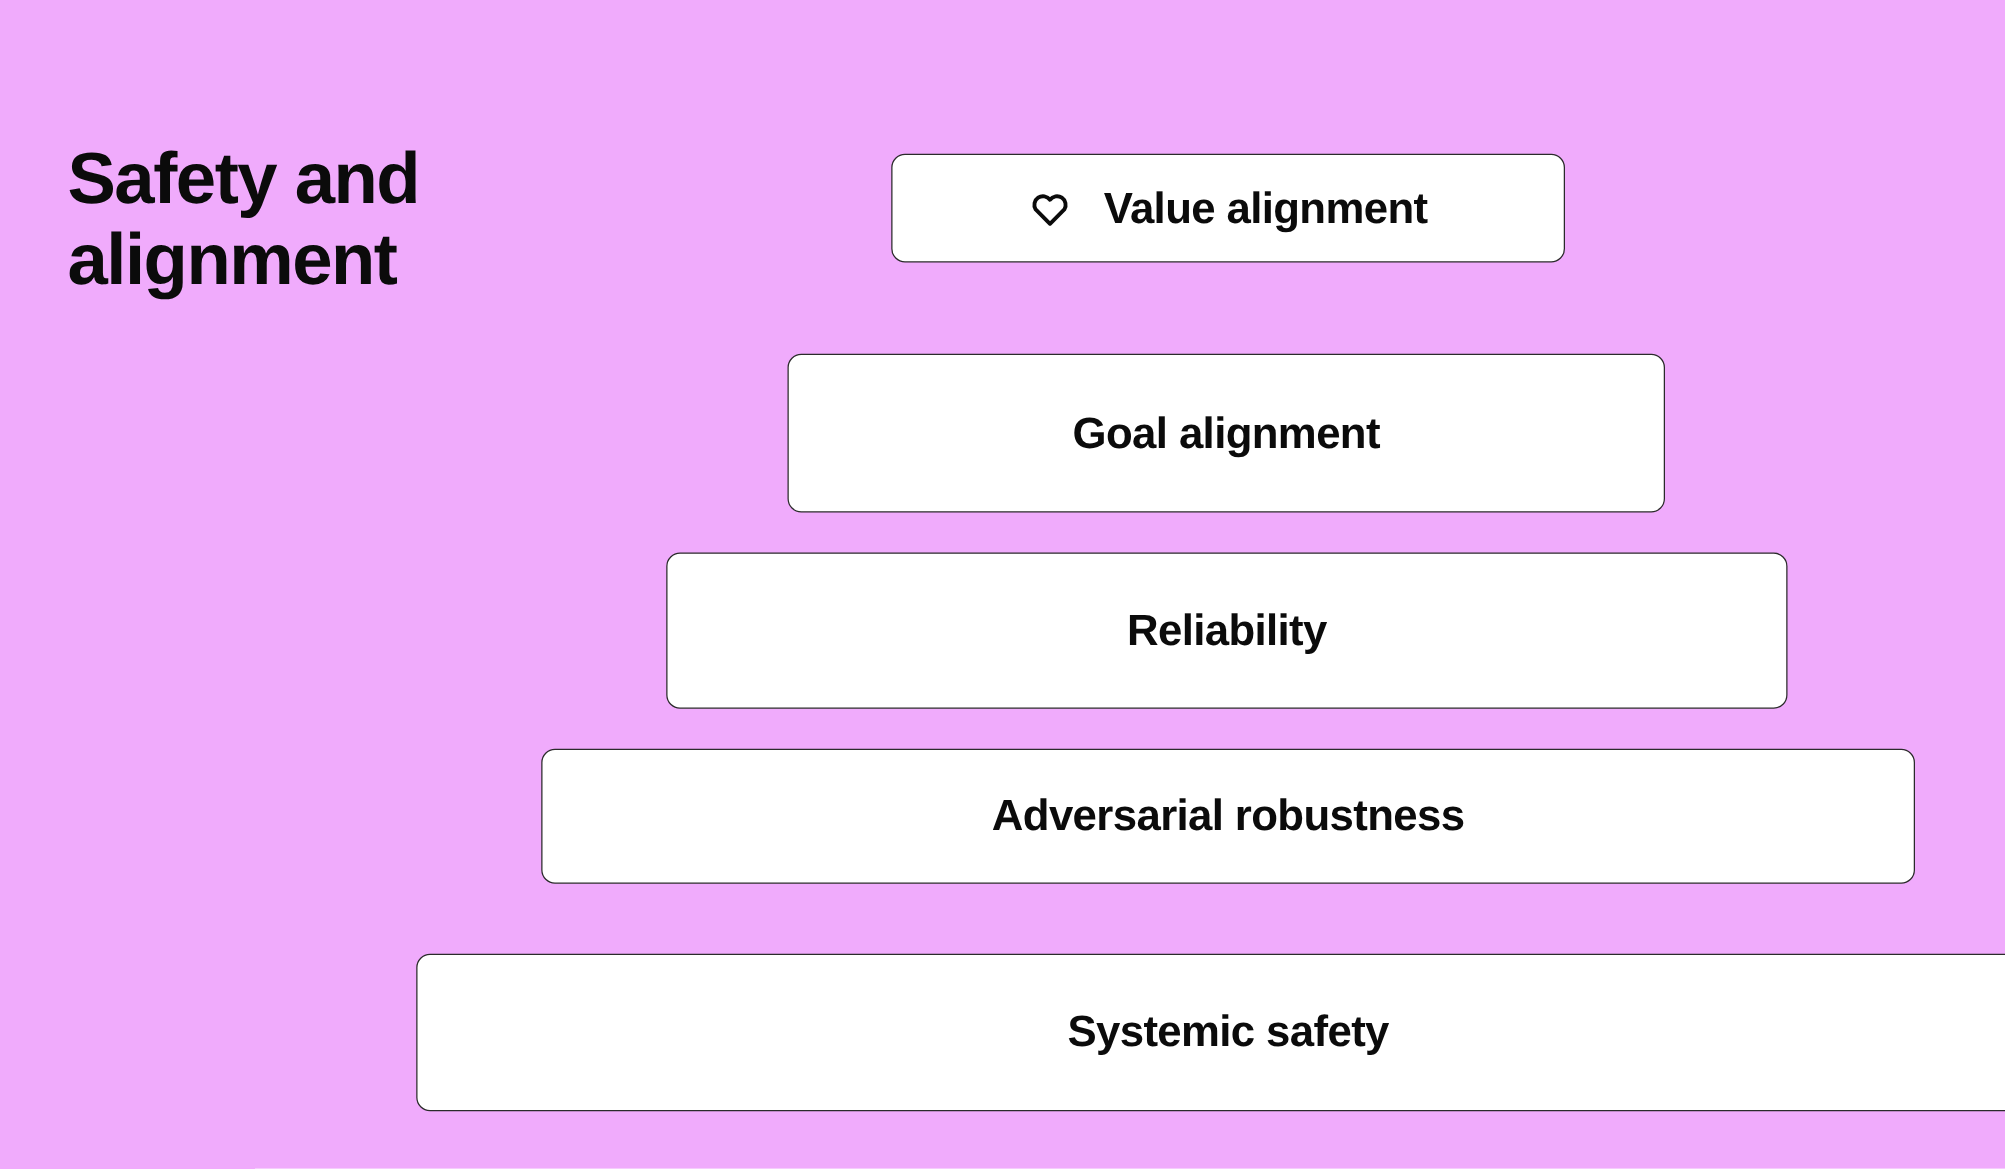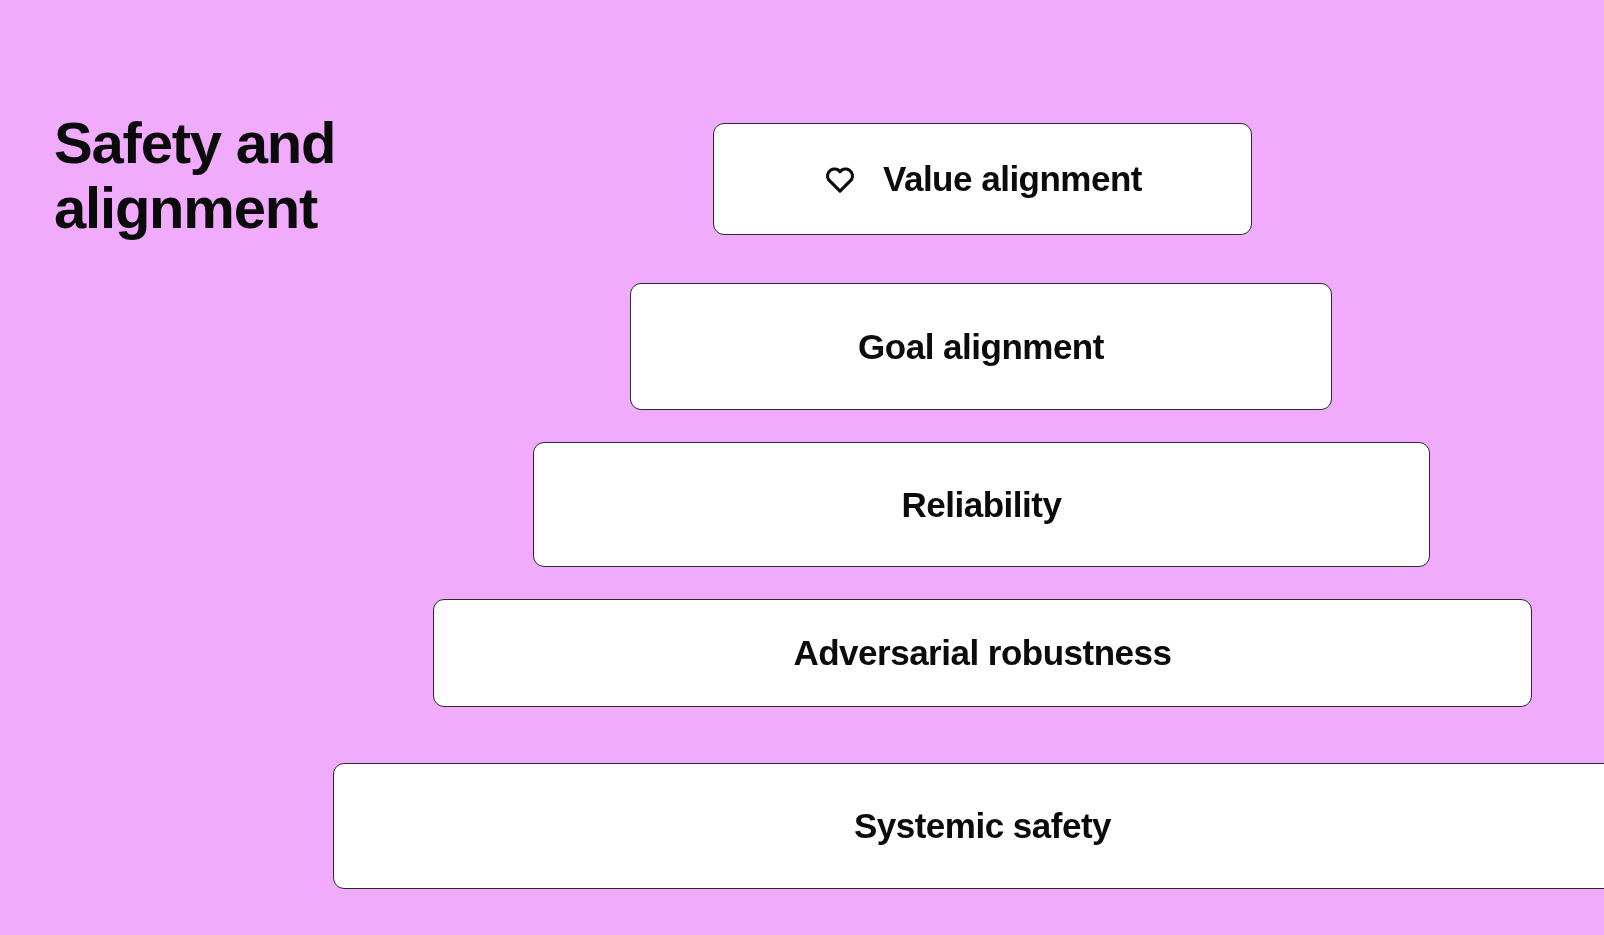--- a/index.html
+++ b/index.html
@@ -67,21 +67,21 @@
     width: 34px;
     height: 34px;
     display: inline-flex;
     align-items: center;
     justify-content: center;
     flex: 0 0 auto;
   }
   .heart-icon svg { display: block; }
 
   
-  #tier-0 { left: 713px;  top: 123px; width: 539px;  height: 112px; }
+  #tier-0 { left: 713px;  top: 123px; width: 539px;  height: 87px; }
   #tier-1 { left: 630px;  top: 283px; width: 702px;  height: 127px; }
   #tier-2 { left: 533px;  top: 442px; width: 897px;  height: 125px; }
   #tier-3 { left: 433px;  top: 599px; width: 1099px; height: 108px; }
   #tier-4 { left: 333px;  top: 763px; width: 1299px; height: 126px; }
 </style>
 </head>
 <body>
 
 <div id="stage">
 

